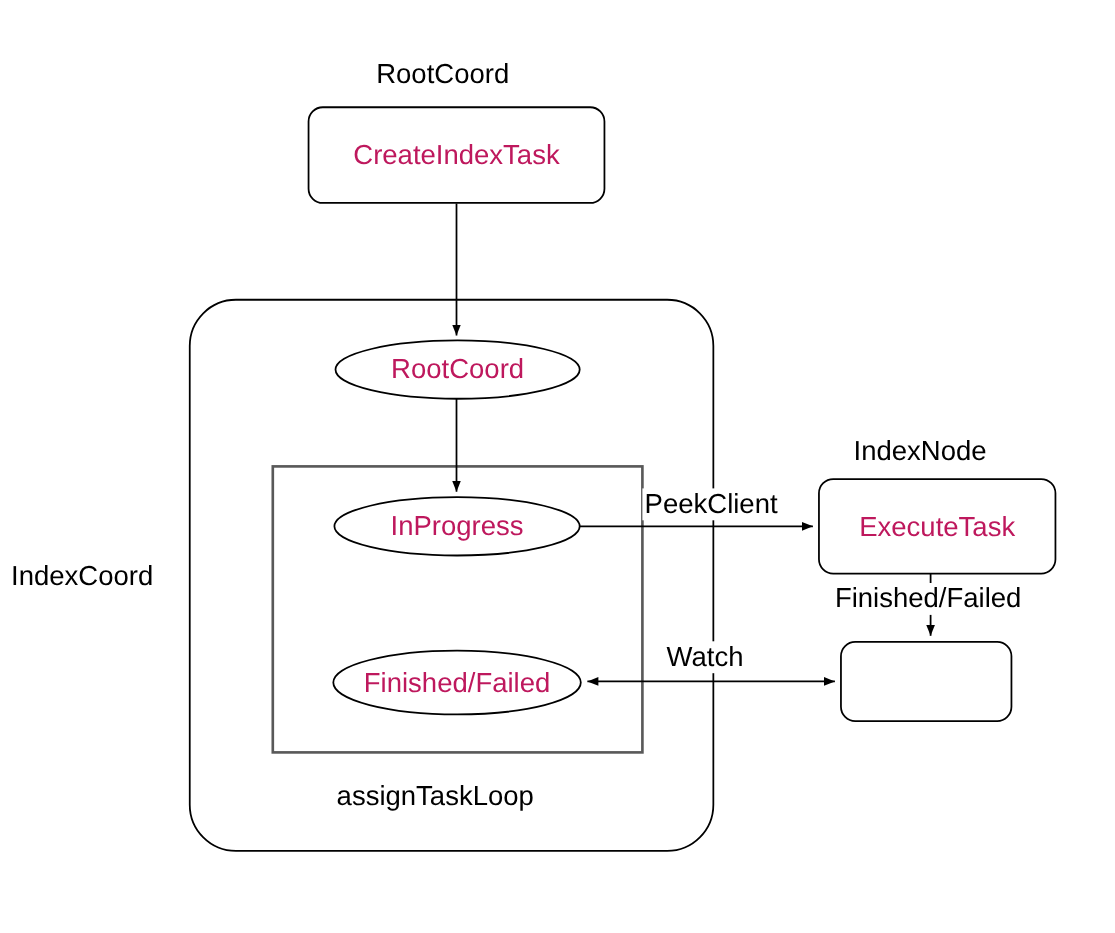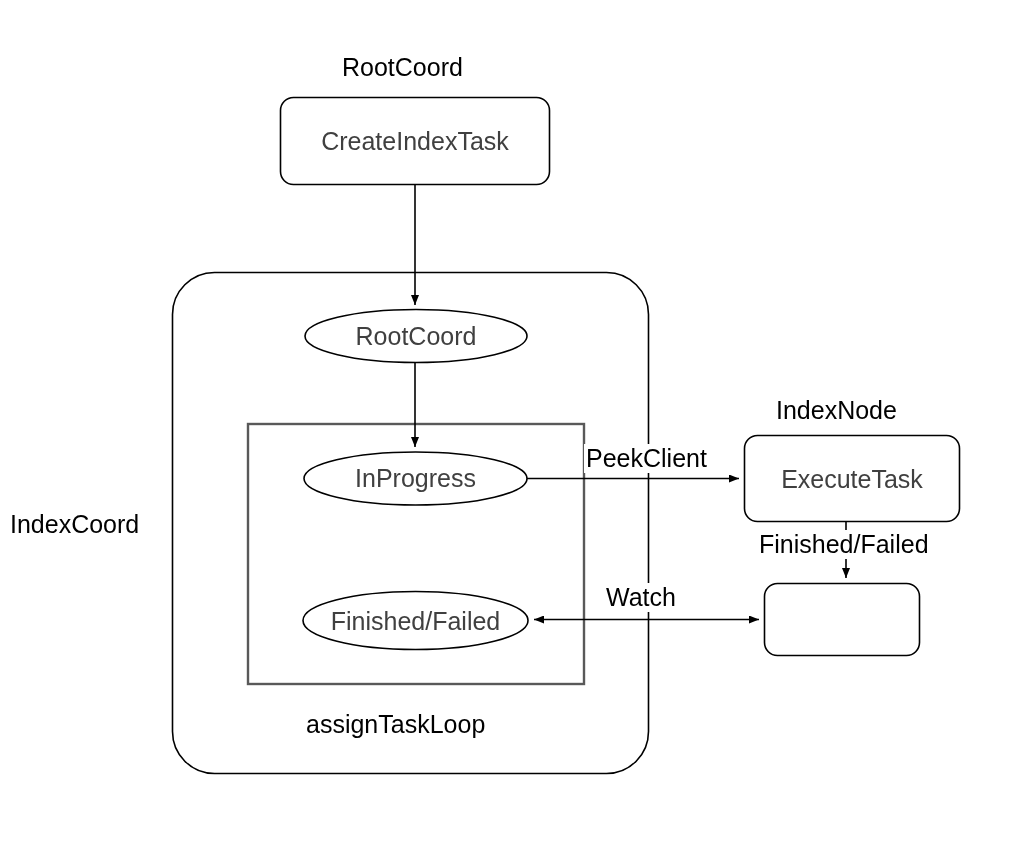--- a/index.html
+++ b/index.html
@@ -28,21 +28,21 @@
   }
   .node-label {
     position: absolute;
     display: flex;
     align-items: center;
     justify-content: center;
     text-align: center;
     font-family: "Liberation Sans", sans-serif;
     font-size: 25px;
     line-height: 1.15;
-    color: #404040;
+    color: #be185d;
     white-space: nowrap;
     pointer-events: none;
   }
   .free-label {
     position: absolute;
     font-family: "Liberation Sans", sans-serif;
     font-size: 25px;
     line-height: 1.15;
     color: #000000;
     white-space: nowrap;

